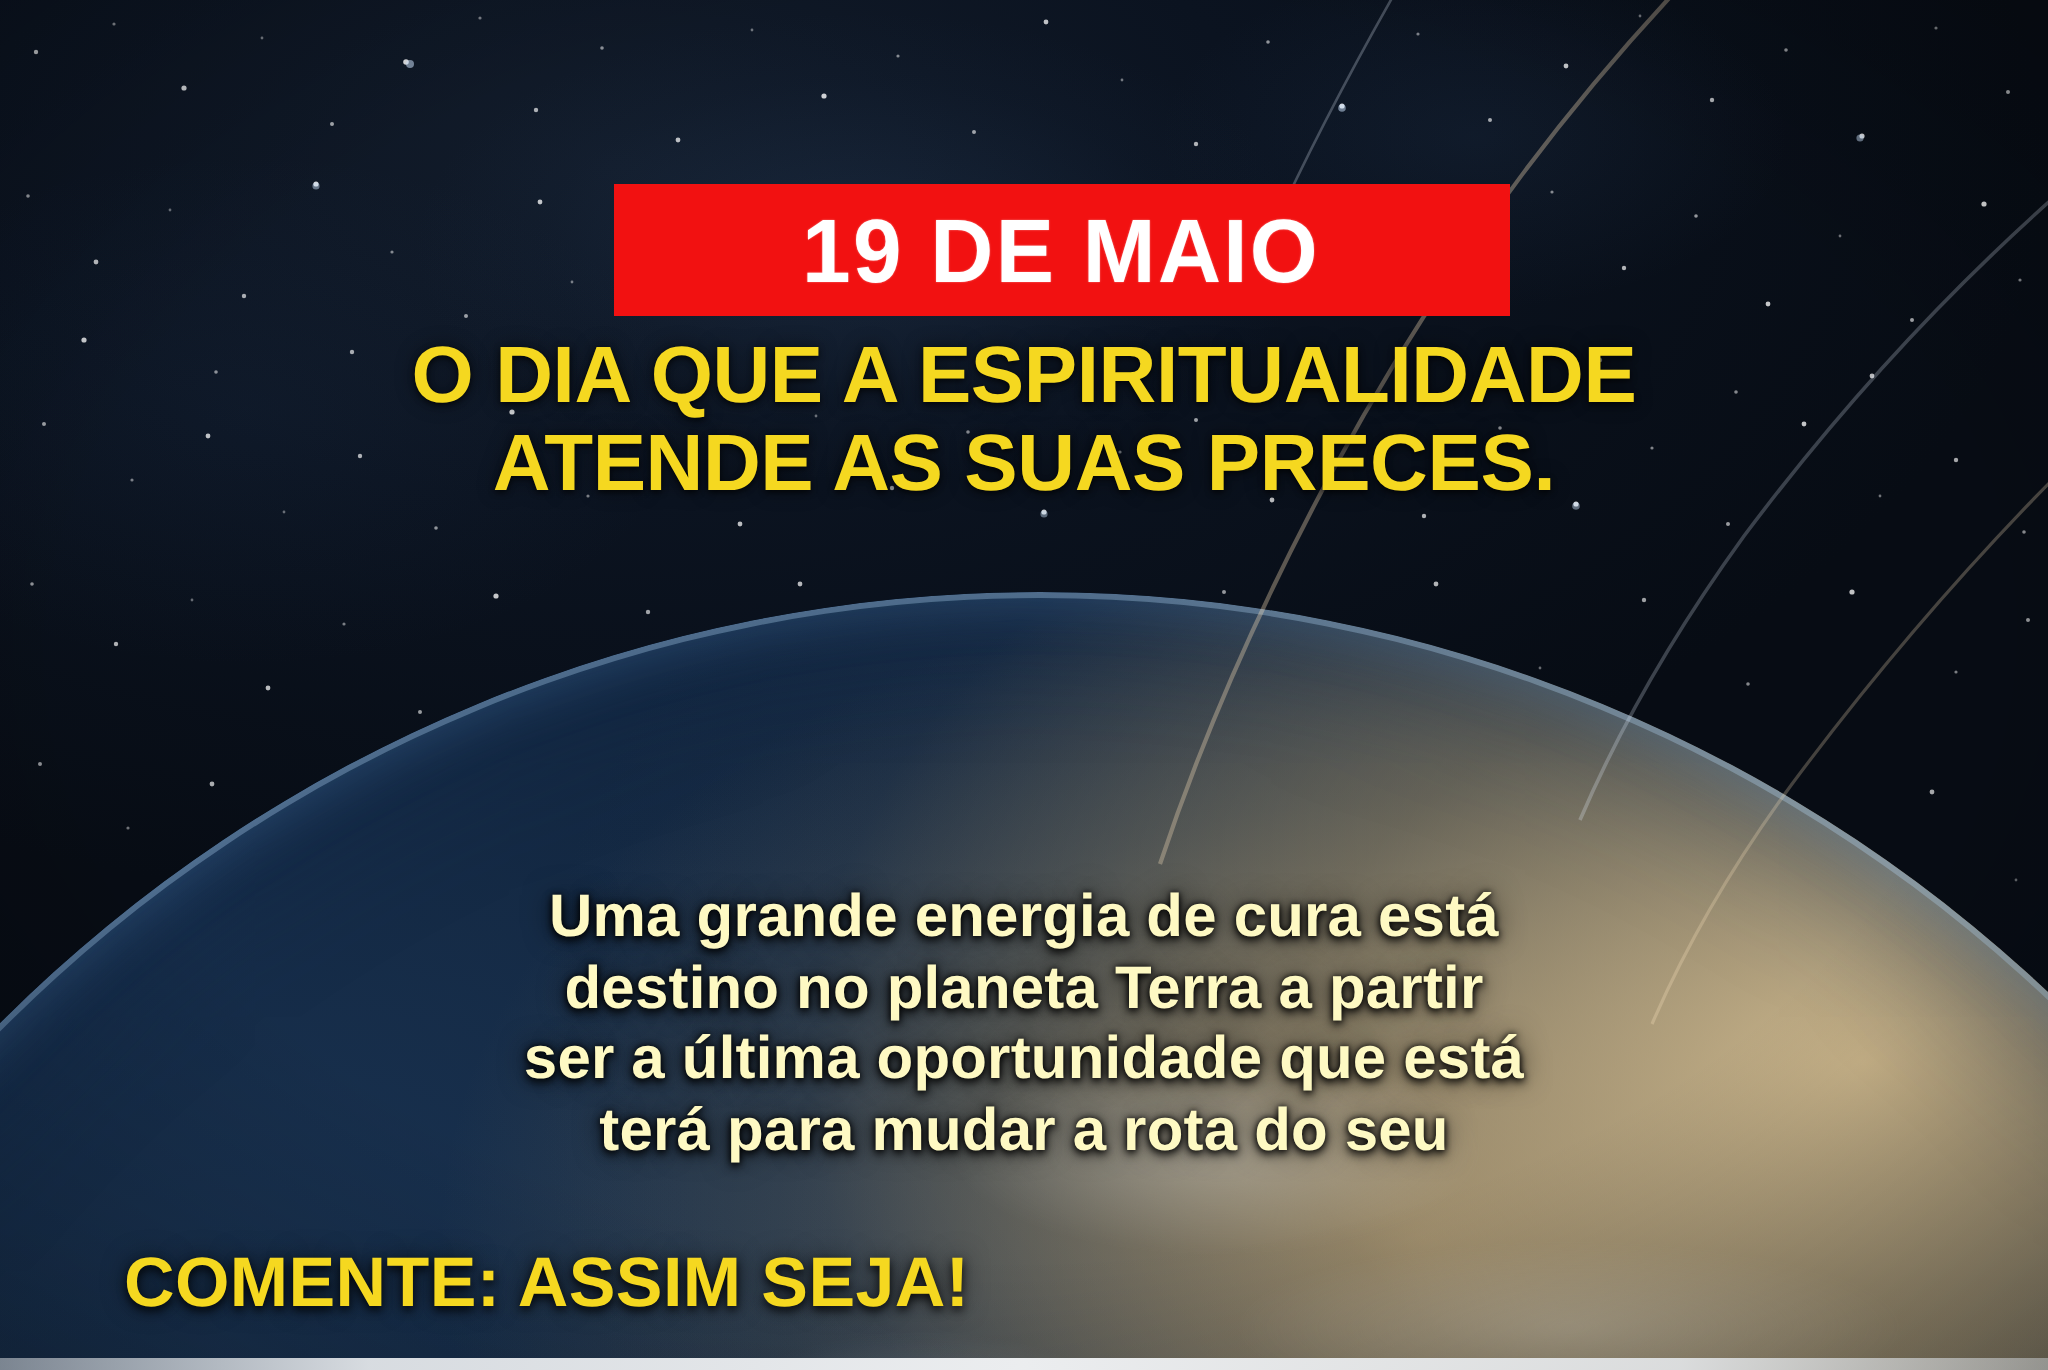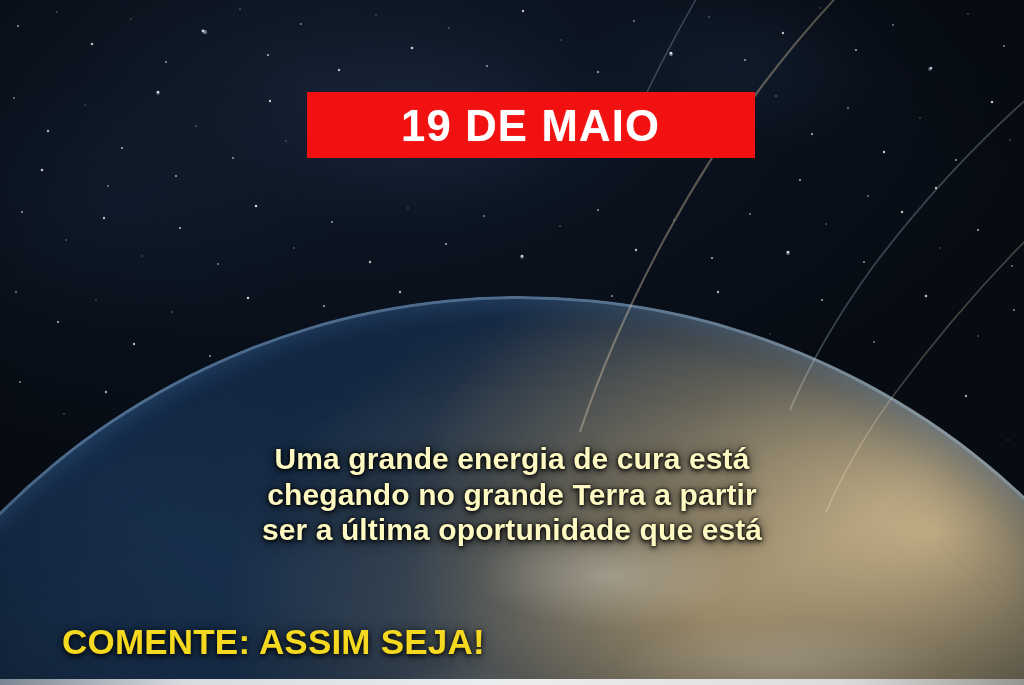--- a/index.html
+++ b/index.html
@@ -422,25 +422,30 @@
   </div>
 
   <div class="vignette"></div>
 
   <div class="content">
 
     <div class="date-banner">
       <span class="date-banner-text">19 DE MAIO</span>
     </div>
 
+    <div class="headline">
+      <span class="headline-line">O DIA QUE A ESPIRITUALIDADE</span>
+      <span class="headline-line">ATENDE AS SUAS PRECES.</span>
+    </div>
 
     <div class="body-copy">
       <span class="body-line">Uma grande energia de cura está</span>
-      <span class="body-line">chegando no grande Terra a partir</span>
+      <span class="body-line">destino no planeta Terra a partir</span>
       <span class="body-line">ser a última oportunidade que está</span>
+      <span class="body-line">terá para mudar a rota do seu</span>
     </div>
 
     <div class="cta">COMENTE: ASSIM SEJA!</div>
 
   </div>
 
   <div class="bottom-edge"></div>
 
 </div>
 

